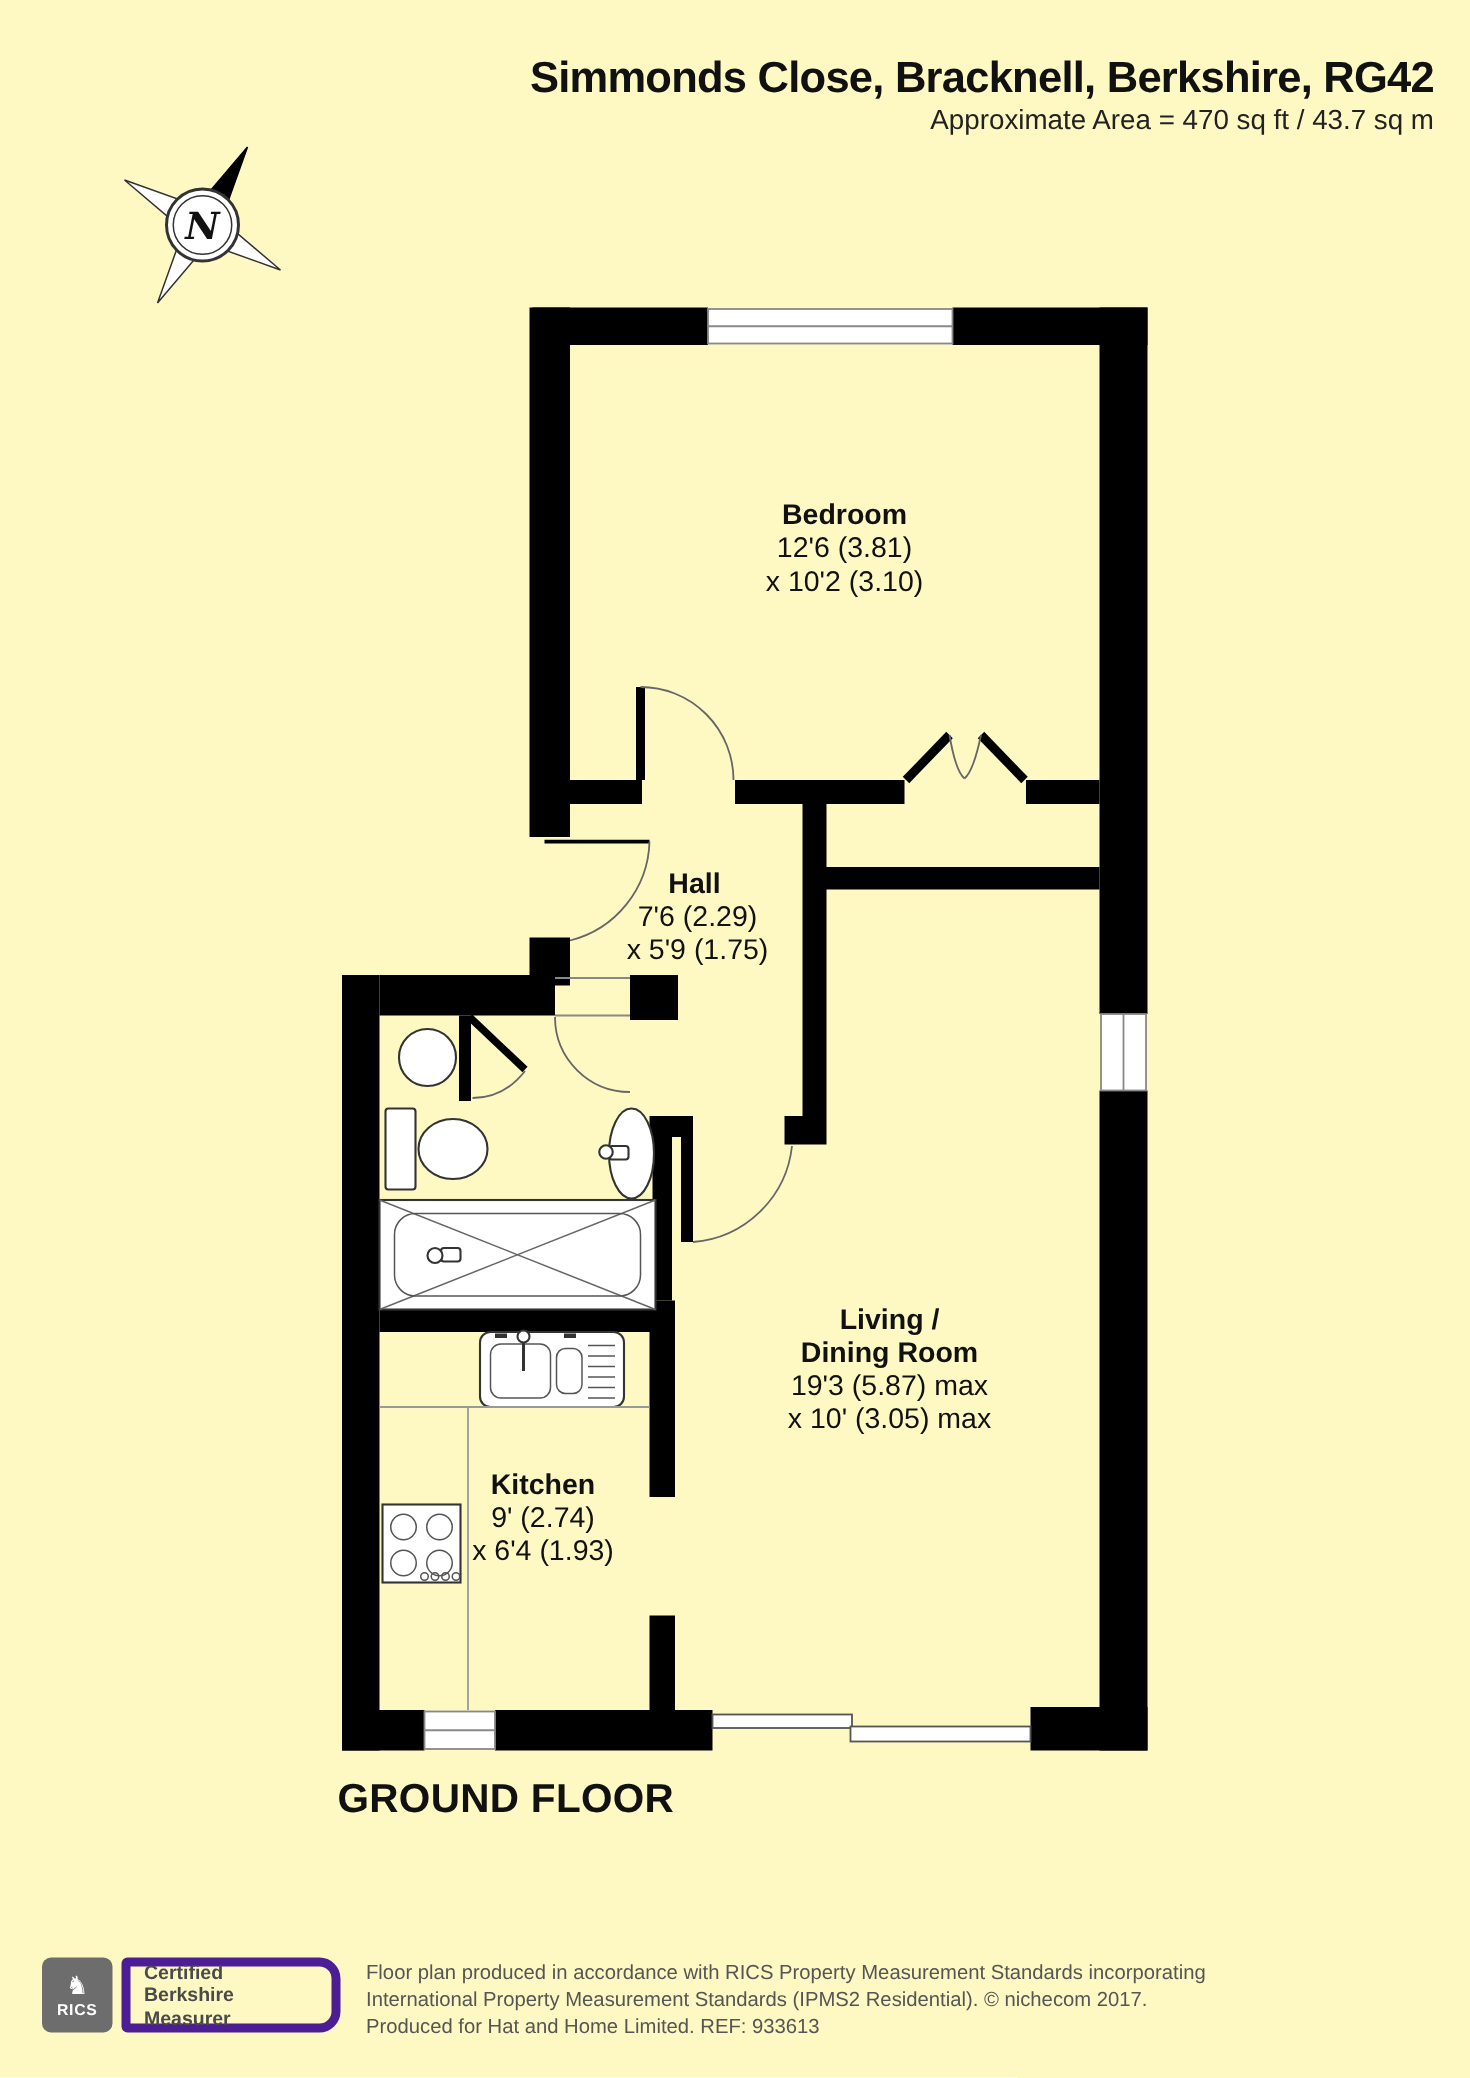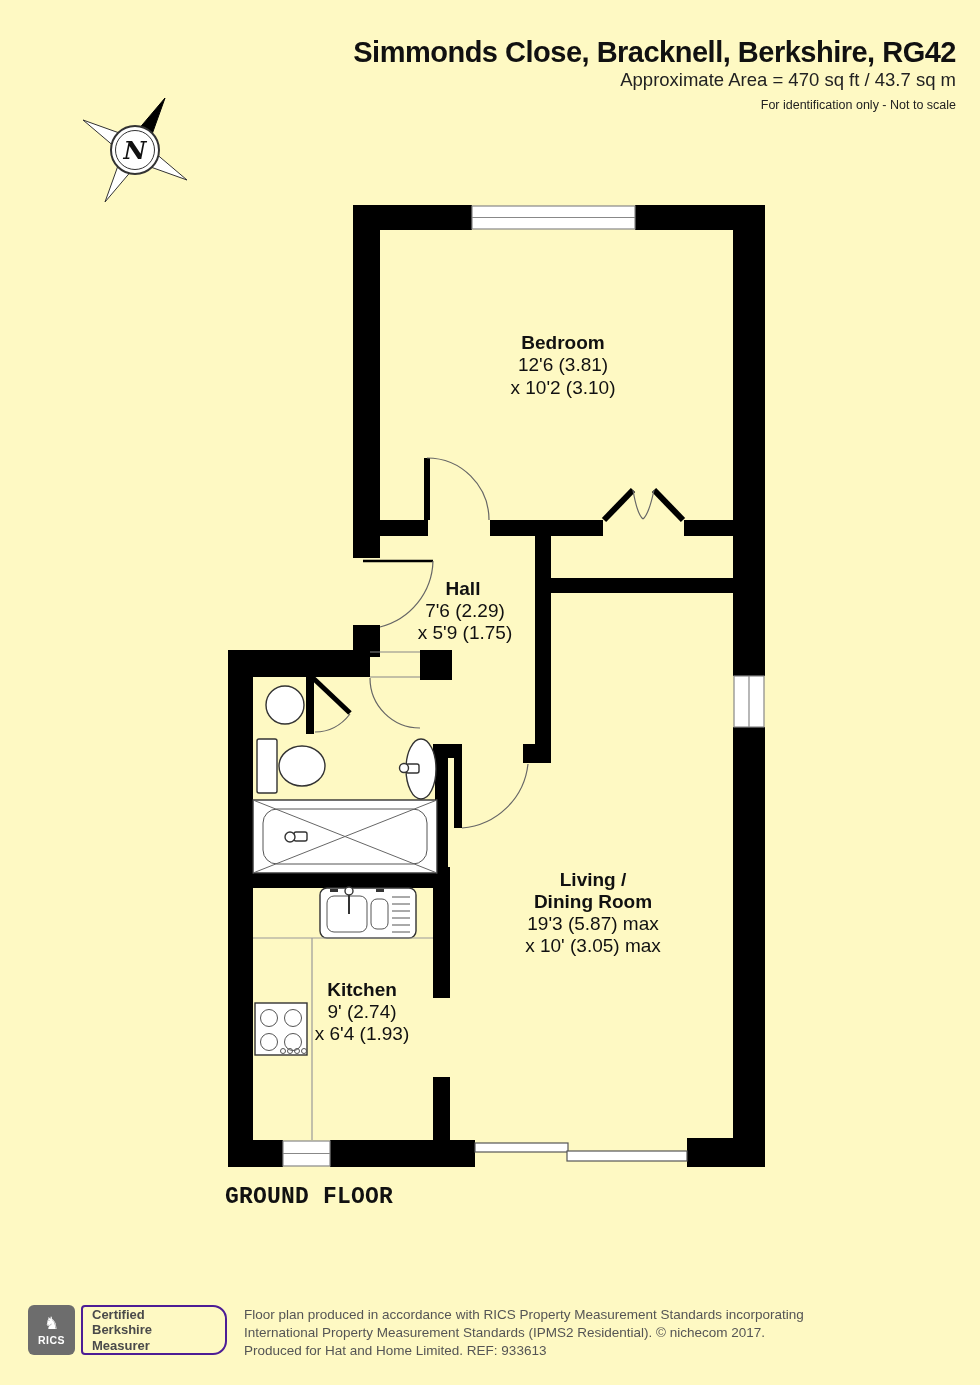--- a/index.html
+++ b/index.html
@@ -2,53 +2,52 @@
 <html><head>
 <meta charset="utf-8">
 <style>
   html,body{margin:0;padding:0;background:#fff;}
   .page{position:relative;width:980px;height:1385px;background:#fef9c3;overflow:hidden;
         font-family:"Liberation Sans",sans-serif;color:#000;}
   .header{position:absolute;top:36px;right:24px;text-align:right;}
   .title{font-size:29px;font-weight:bold;letter-spacing:-0.5px;color:#111;}
   .area-line{font-size:18.5px;color:#222;}
   .disclaimer{font-size:12.5px;color:#222;margin-top:7px;}
-  .floor-label{position:absolute;left:225px;top:1184px;font-size:23px;font-weight:bold;color:#111;letter-spacing:0.2px;font-family:Liberation Mono, monospace;}
+  .floor-label{position:absolute;left:225px;top:1184px;font-size:27px;font-weight:bold;color:#111;letter-spacing:0.2px;}
   svg{position:absolute;left:0;top:0;}
   .plan-svg{width:980px;height:1385px;}
   .compass-svg{left:70px;top:85px;width:130px;height:130px;}
   .room-name{font:bold 19px "Liberation Sans",sans-serif;fill:#111;}
   .room-dim{font:19px "Liberation Sans",sans-serif;fill:#111;}
   .wall{fill:#000;stroke:none;}
   .fix{fill:#fff;stroke:#333;stroke-width:1.4;}
   .fixthin{fill:none;stroke:#555;stroke-width:1;}
   .arc{fill:none;stroke:#666;stroke-width:1.2;}
   .winline{stroke:#888;stroke-width:1.2;}
   .win{fill:#fff;stroke:#888;stroke-width:1.2;}
   .counter{stroke:#999;stroke-width:1.2;}
   .footer-logo{position:absolute;left:28px;top:1305px;width:47px;height:50px;background:#6d6d6d;
      border-radius:6px;display:flex;flex-direction:column;align-items:center;justify-content:center;}
   .footer-logo .lion{color:#fff;font-size:17px;line-height:1;}
   .footer-logo .rics-text{color:#fff;font-size:10.5px;font-weight:bold;letter-spacing:0.5px;margin-top:2px;}
   .footer-badge{position:absolute;left:81px;top:1305px;width:146px;height:50px;box-sizing:border-box;
-     border:2px solid #4c1d95;border-radius:4px 14px 14px 4px;display:flex;flex-direction:column;justify-content:center;
+     border:6px solid #4c1d95;border-radius:4px 14px 14px 4px;display:flex;flex-direction:column;justify-content:center;
      padding-left:9px;}
   .footer-badge div{font-size:13px;font-weight:bold;color:#4a4a4a;line-height:1.18;}
   .footer-text{position:absolute;left:244px;top:1306px;width:720px;}
   .footer-text div{font-size:13.5px;color:#555;line-height:1.33;}
 </style>
 </head>
 <body>
 
 <div class="page">
 
   <div class="header">
     <div class="title">Simmonds Close, Bracknell, Berkshire, RG42</div>
     <div class="area-line">Approximate Area = 470 sq ft / 43.7 sq m</div>
-    <div class="disclaimer">For identification only - Not to scale</div>
   </div>
 
   <svg class="compass-svg" viewBox="0 0 130 130">
     <g>
       <polygon points="77.6,61.6 117,95 68.4,77.6 65,65" fill="#fff" stroke="#333" stroke-width="1"></polygon>
       <polygon points="68.4,77.6 35,117 52.4,68.4 65,65" fill="#fff" stroke="#333" stroke-width="1"></polygon>
       <polygon points="52.4,68.4 13,35 61.6,52.4 65,65" fill="#fff" stroke="#333" stroke-width="1"></polygon>
       <polygon points="61.6,52.4 95,13 77.6,61.6 65,65" fill="#000" stroke="#000" stroke-width="1"></polygon>
       <circle cx="65" cy="65" r="24" fill="#fff" stroke="#333" stroke-width="2"></circle>
       <circle cx="65" cy="65" r="19.5" fill="none" stroke="#333" stroke-width="1"></circle>

